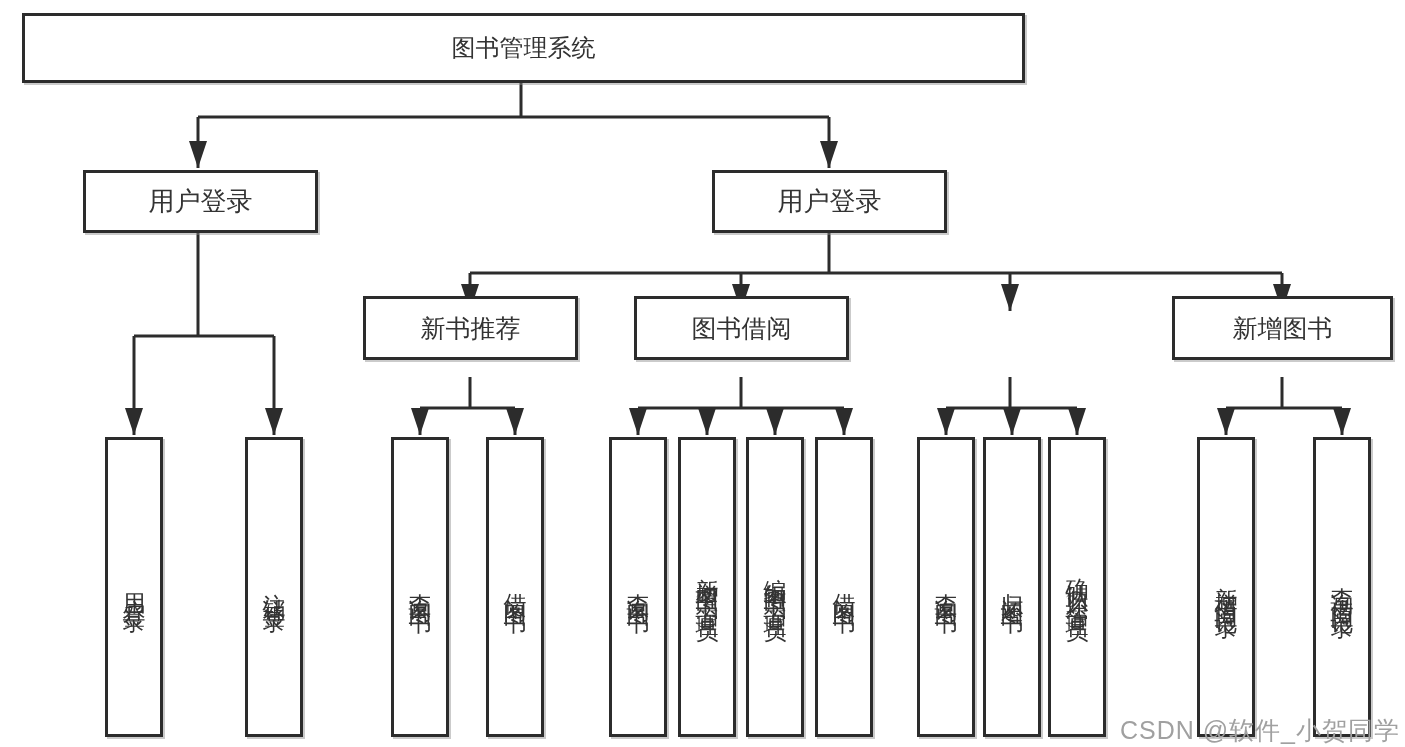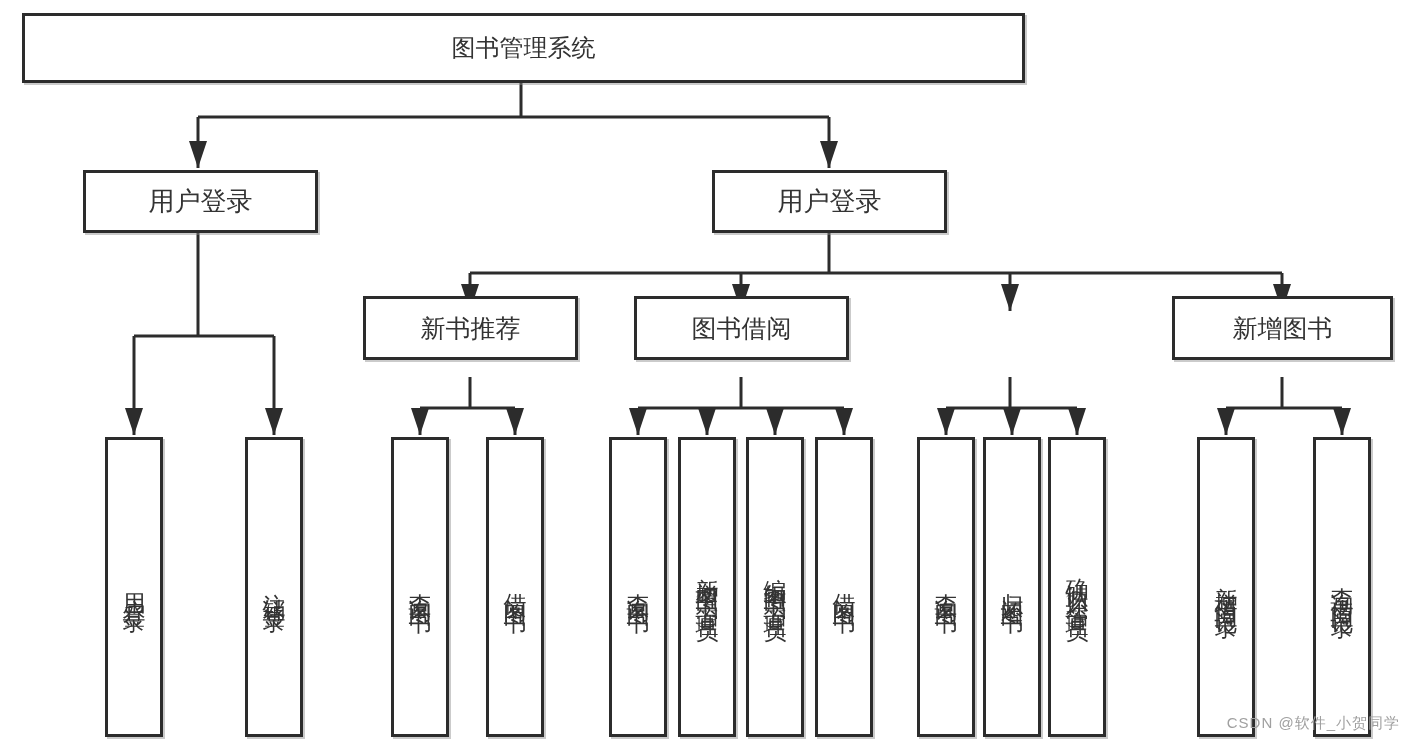--- a/index.html
+++ b/index.html
@@ -35,21 +35,21 @@
     box-shadow:2px 2px 0 rgba(140,140,140,0.45);
   }
   .n1{left:105px;} .n2{left:245px;}
   .n3{left:391px;} .n4{left:486px;}
   .n5{left:609px;} .n6{left:678px;} .n7{left:746px;} .n8{left:815px;}
   .n9{left:917px;} .n10{left:983px;} .n11{left:1048px;}
   .n12{left:1197px;} .n13{left:1313px;}
   .watermark{
     position:absolute;
     right:5px;top:714px;
-    font-size:15px;
+    font-size:25px;
     color:#a0a0a0;
     letter-spacing:1px;
   }
 </style>
 </head>
 <body>
 
 <div id="stage">
 
   <svg id="connectors" width="1405" height="747" viewBox="0 0 1405 747" aria-hidden="true">

